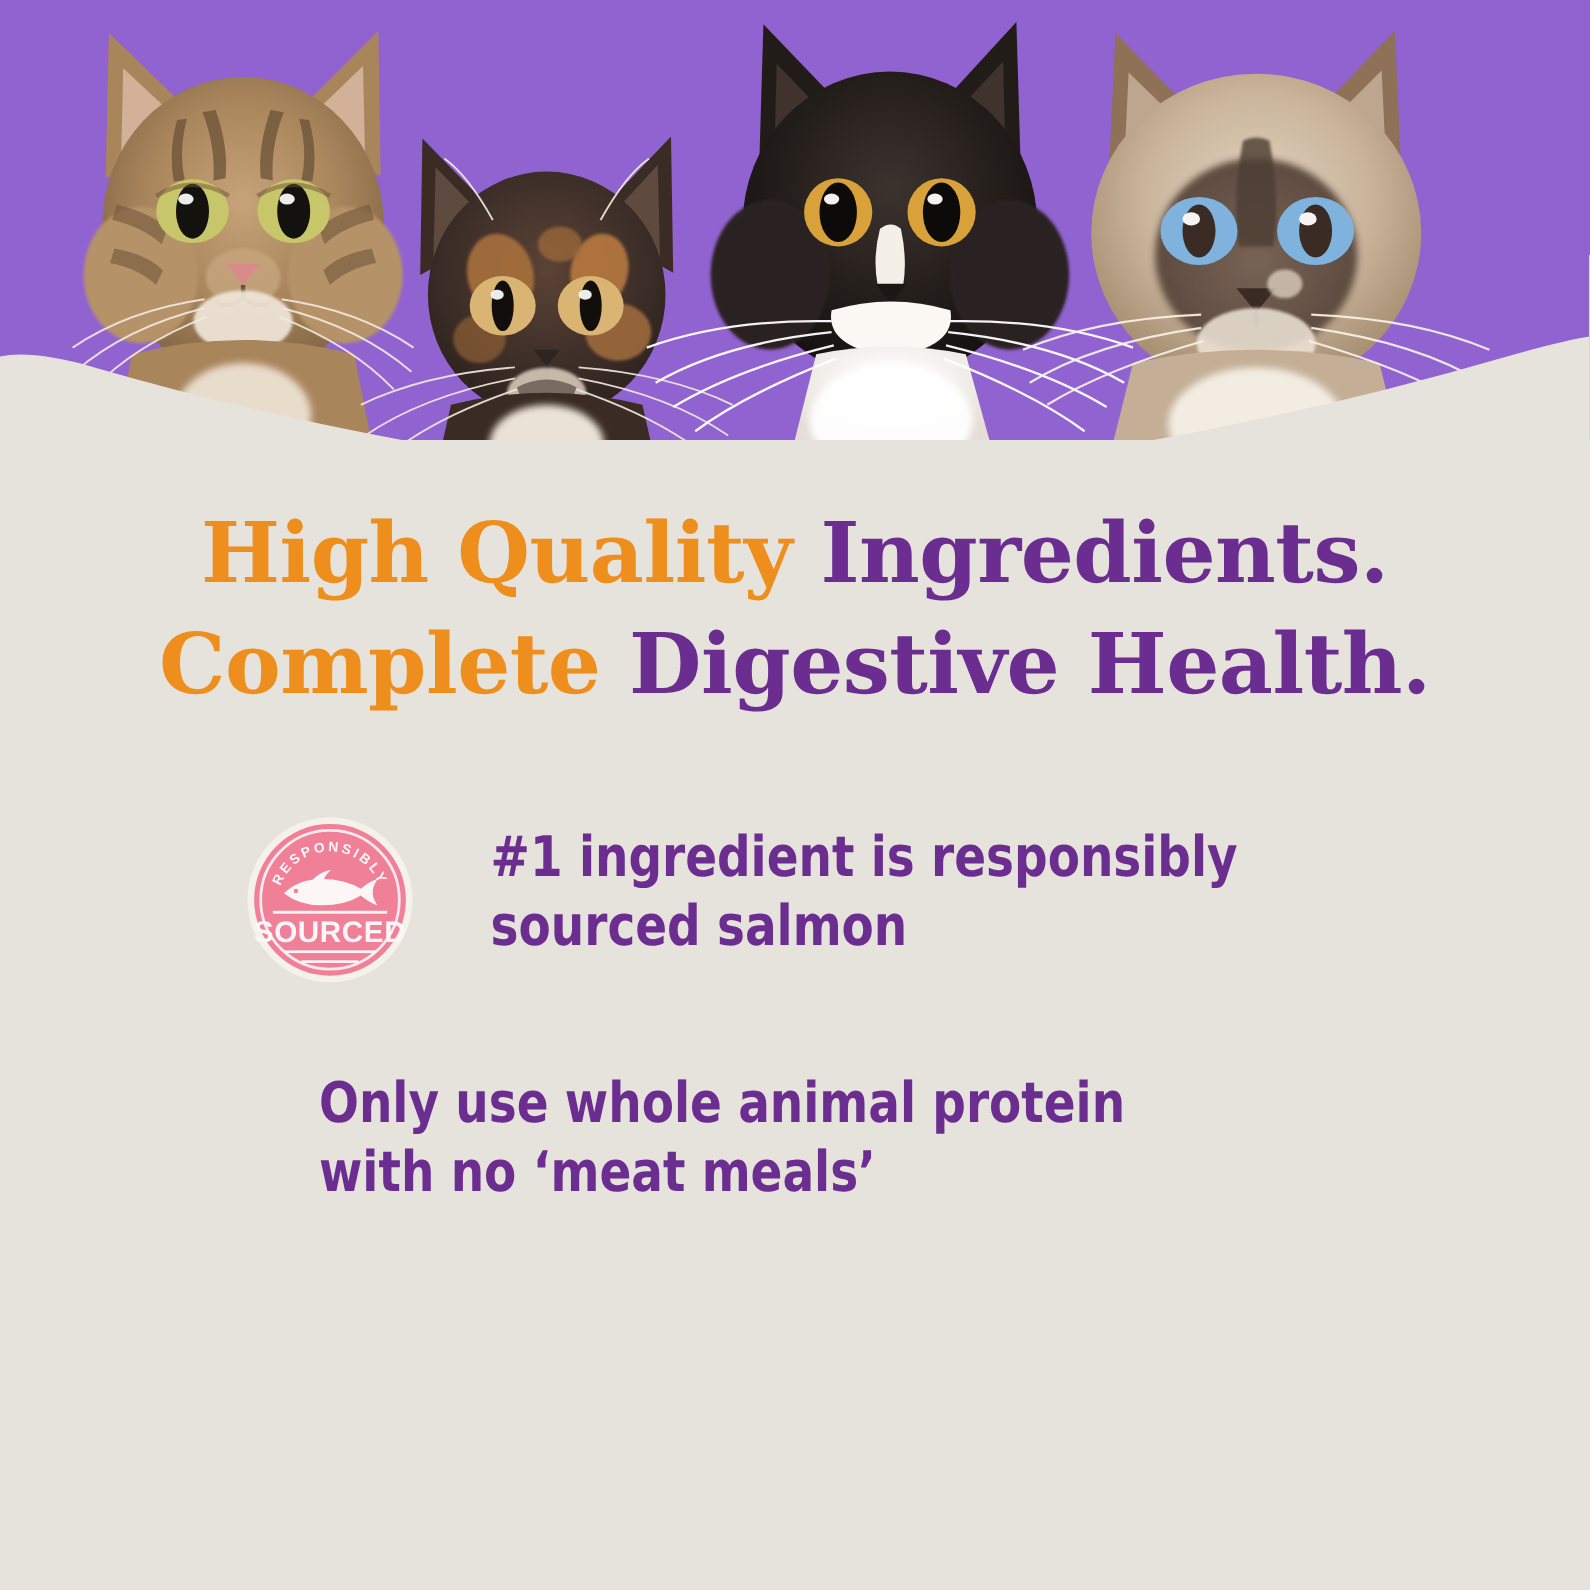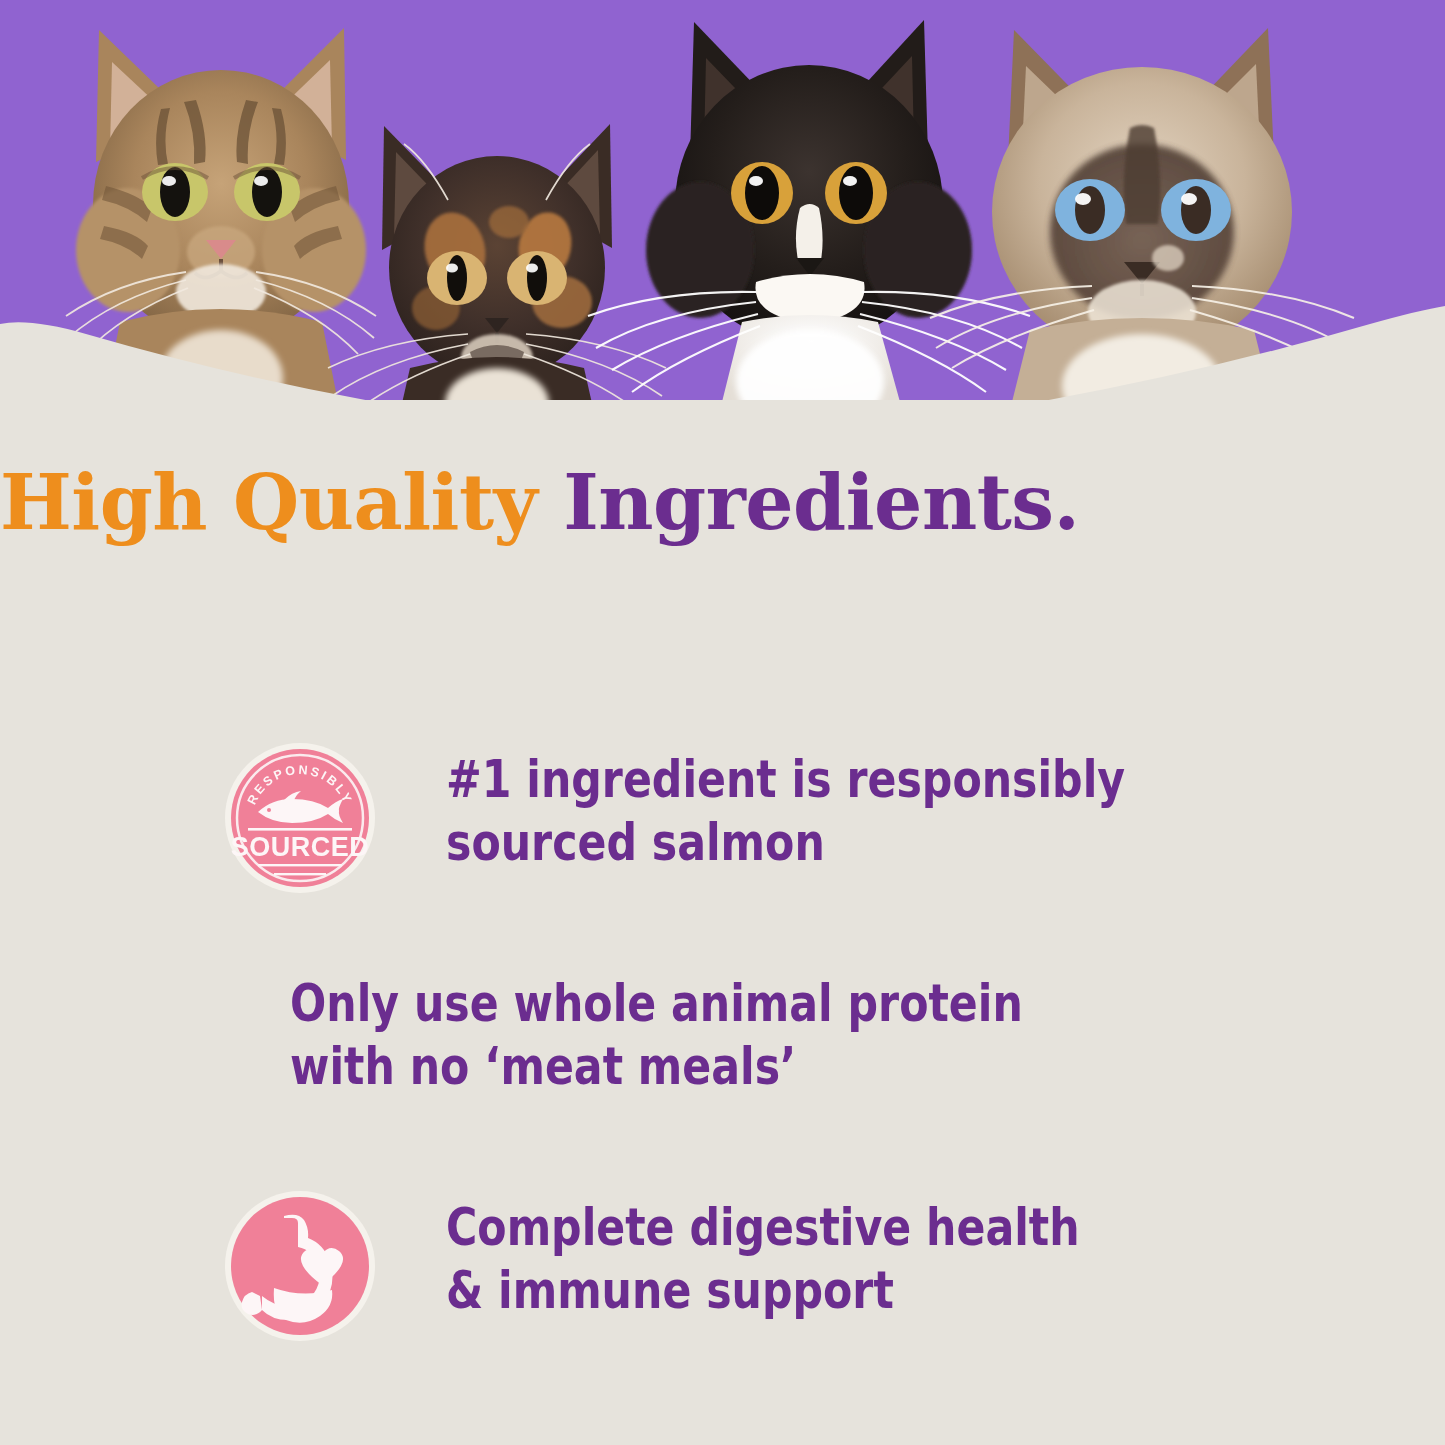--- a/index.html
+++ b/index.html
@@ -40,20 +40,21 @@
     width: 1445px;
     height: 160px;
     pointer-events: none;
   }
 
   
   #headline {
     position: absolute;
     left: 0; top: 452px;
     width: 1445px;
+    text-align: center;
     font-family: "DejaVu Serif", "Liberation Serif", serif;
     font-weight: bold;
     font-size: 76px;
     line-height: 1.33;
     letter-spacing: -0.5px;
     white-space: nowrap;
   }
   .hl-line { display: block; }
   .hl-orange { color: #EE8E1D; }
   .hl-purple { color: #6B2D8F; }
@@ -309,20 +310,21 @@
       </g>
     </svg>
 
     <svg id="arc" width="1445" height="160" viewBox="0 0 1445 160">
       <path d="M0 24 Q 30 18 86 34 Q 300 96 520 124 Q 722 150 926 120 Q 1150 88 1370 24 Q 1420 10 1445 6 L1445 160 L0 160 Z" fill="#E6E3DC"></path>
     </svg>
   </div>
 
   <h1 id="headline">
     <span class="hl-line"><span class="hl-orange">High Quality </span><span class="hl-purple">Ingredients.</span></span>
+    <span class="hl-line"><span class="hl-orange">Complete </span><span class="hl-purple">Digestive Health.</span></span>
   </h1>
 
   <div id="bullets">
 
     <div class="bullet-row">
       <div class="badge-wrap">
         <svg class="badge" width="156" height="156" viewBox="0 0 156 156">
           <defs>
             <path id="arcPath1" d="M 30 82 A 48 48 0 0 1 126 82" fill="none"></path>
           </defs>
@@ -346,35 +348,15 @@
       </div>
       <div class="bullet-text">#1 ingredient is responsibly
 sourced salmon</div>
     </div>
 
     <div class="bullet-row">
       <div class="bullet-text">Only use whole animal protein
 with no ‘meat meals’</div>
     </div>
 
-    <div class="bullet-row">
-      <div class="badge-wrap">
-        <svg class="badge" width="156" height="156" viewBox="0 0 156 156">
-          <circle cx="78" cy="78" r="75" fill="#F5F2EC"></circle>
-          <circle cx="78" cy="78" r="69" fill="#F08098"></circle>
-          <g fill="#FDF6F7">
-
-            <path d="M62 28 q14 -4 20 4 q5 8 4 18 q16 6 22 24 q7 22 -6 40 q-13 18 -36 18 q-16 0 -26 -10 l0 -14 q12 10 25 10 q18 0 27 -13 q9 -13 4 -28 q-5 -15 -20 -18 l0 -24 q0 -5 -6 -5 l-8 0 Z"></path>
-
-            <path d="M30 104 q-8 2 -10 10 q-2 8 6 12 q8 3 14 -4 l-2 -14 Z"></path>
-
-            <path d="M52 100 q28 10 58 2 q2 16 -12 26 q-16 11 -34 4 q-14 -6 -12 -32 Z"></path>
-          </g>
-
-          <path d="M100 66 q-8 -10 -17 -3 q-7 6 -2 15 q5 9 19 19 q14 -10 19 -19 q5 -9 -2 -15 q-9 -7 -17 3 Z" fill="#FDF6F7"></path>
-        </svg>
-      </div>
-      <div class="bullet-text">Complete digestive health
-&amp; immune support</div>
-    </div>
 
   </div>
 </div>
 
 </body></html>

